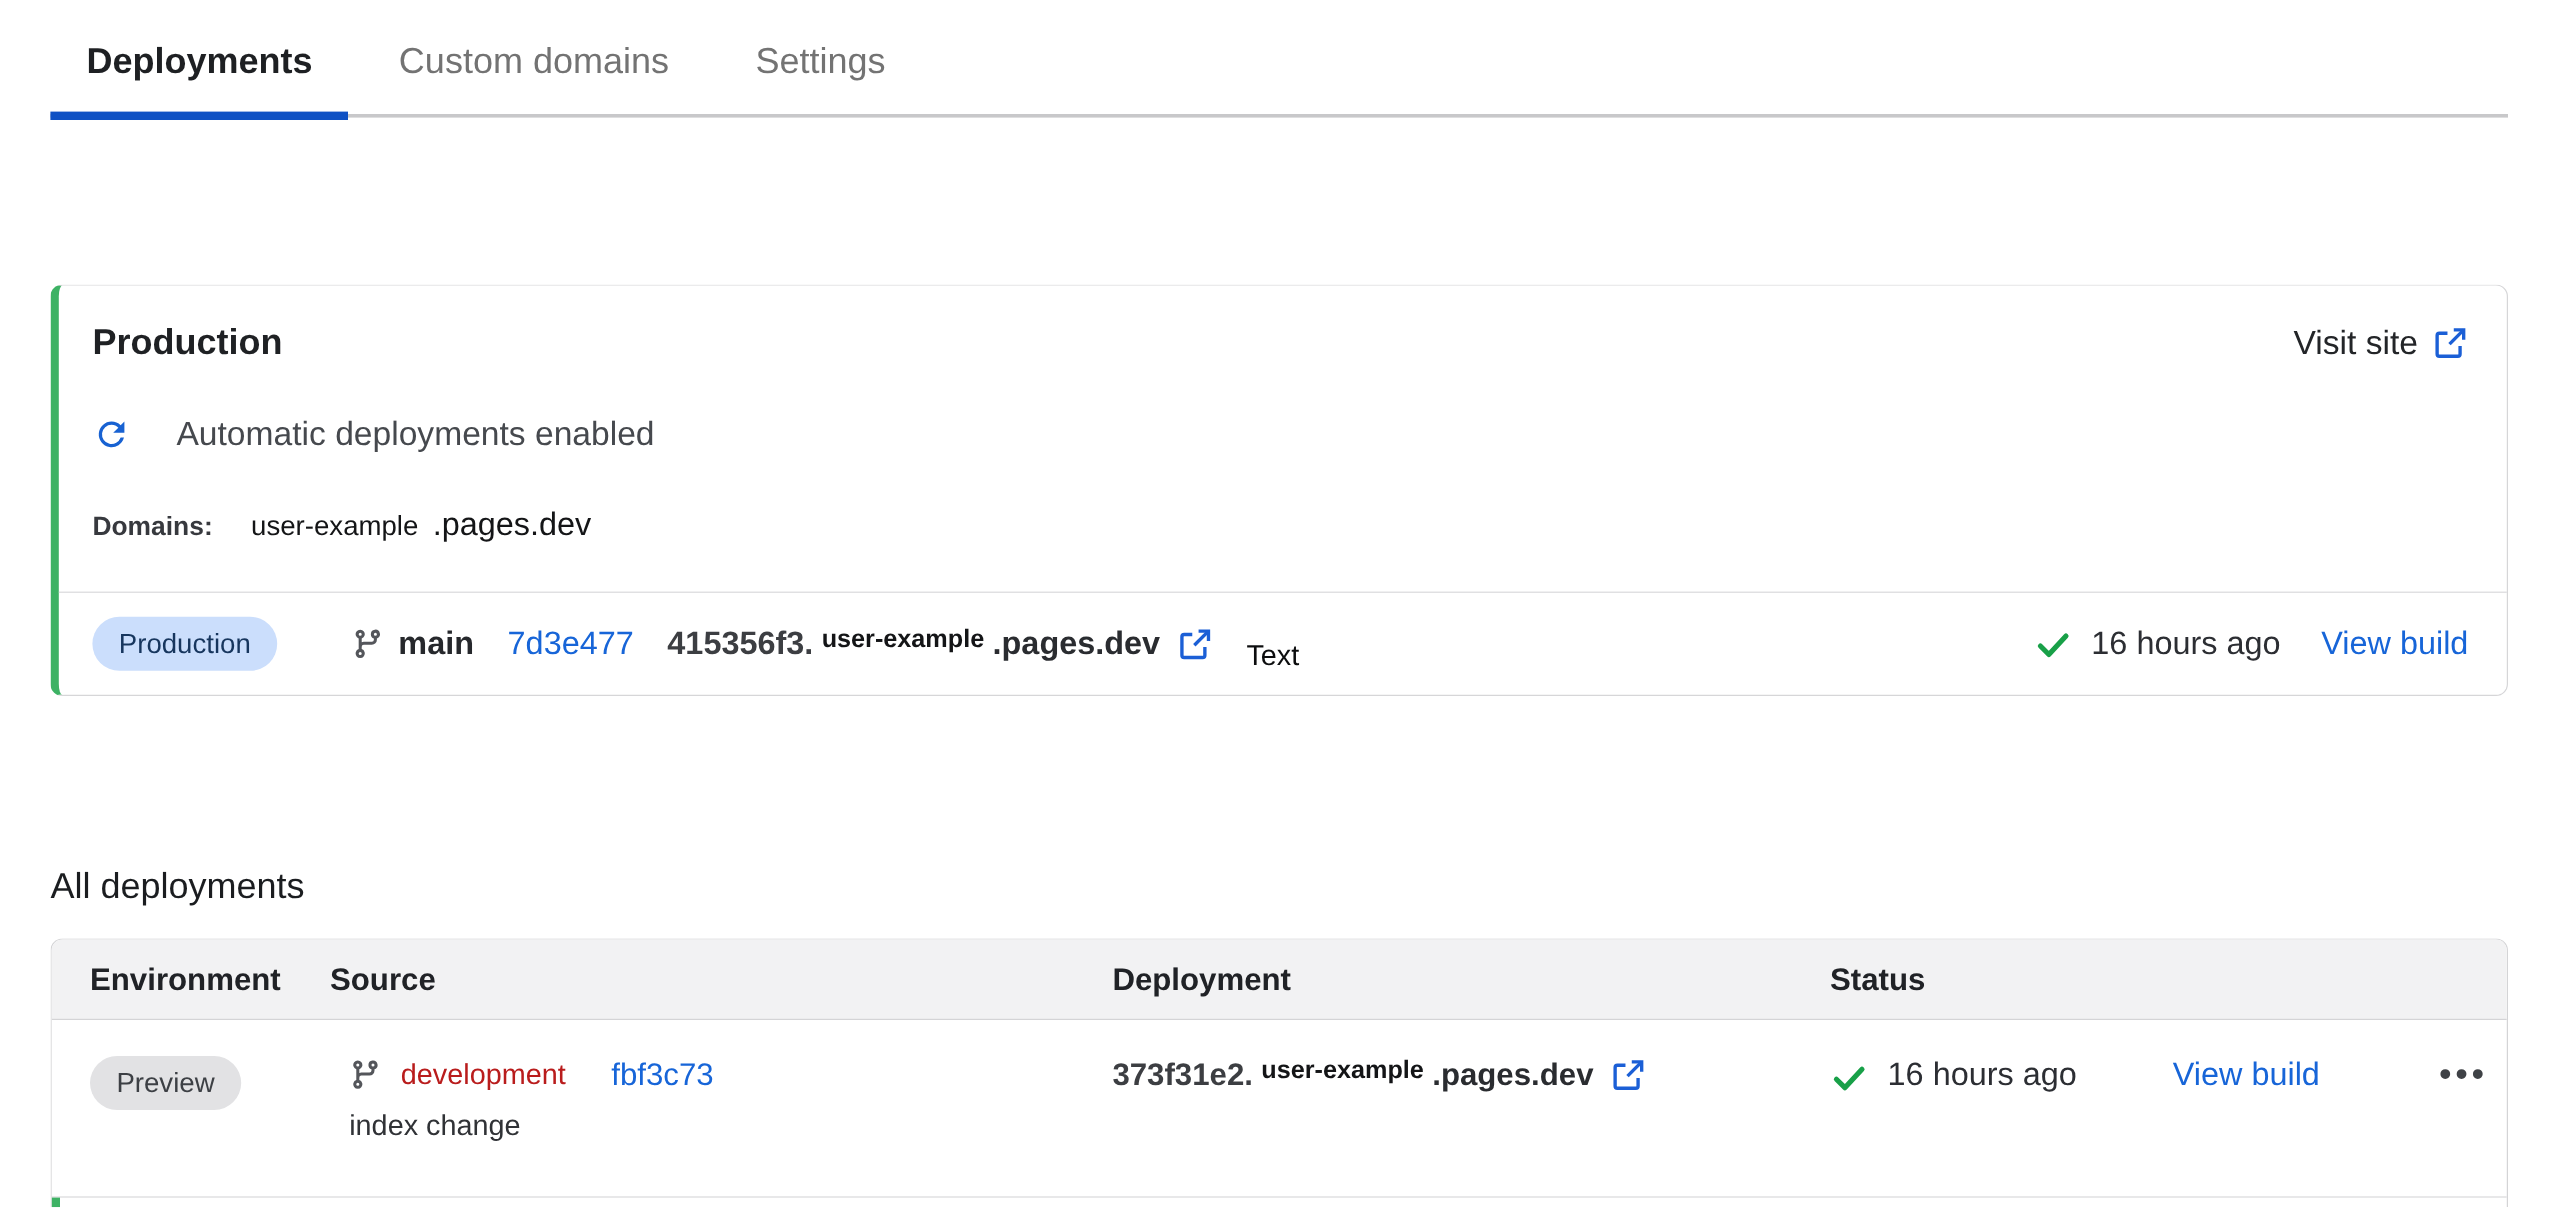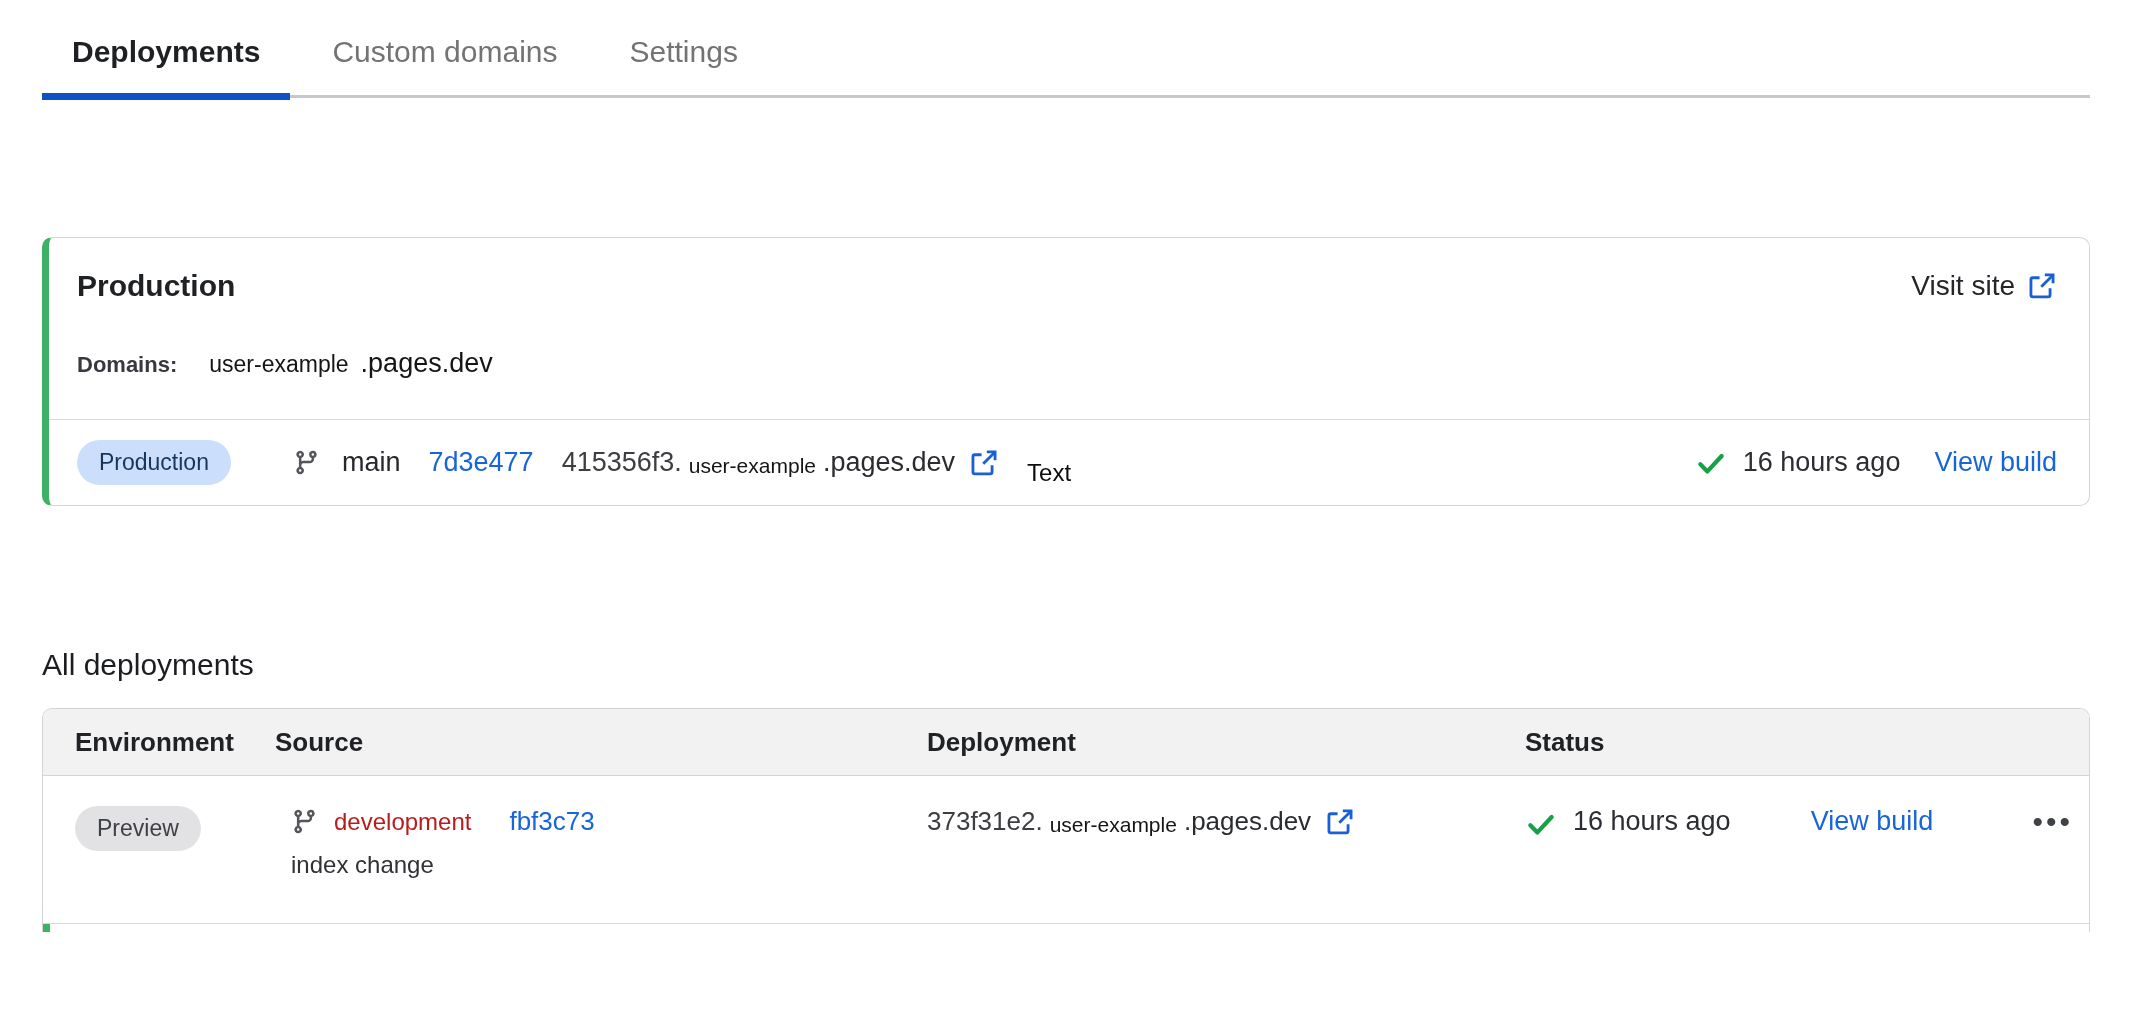--- a/index.html
+++ b/index.html
@@ -33,24 +33,24 @@
   .domain-suffix { font-size:27px; color:#141517; margin-left:12px; }
 
   .deploy-row { border-top:1px solid #d9d9db; height:86px; display:flex;
                 align-items:center; padding:0 32px 0 28px; }
   .badge { display:inline-block; font-size:23px; line-height:1; padding:11px 22px;
            border-radius:999px; white-space:nowrap; }
   .badge-prod { background:#cbdefc; color:#17365e; }
   .badge-preview { background:#e2e2e4; color:#3d4045; }
   .icon-branch { width:27px; height:27px; flex:none; }
   .deploy-row .icon-branch { margin-left:62px; }
-  .branch-name { font-size:27px; font-weight:400; color:#26282c; margin-left:22px; }
+  .branch-name { font-size:27px; font-weight:700; color:#26282c; margin-left:12px; }
   .link { color:#1765d8; cursor:pointer; text-decoration:none; }
   .commit-link { font-size:27px; margin-left:28px; }
-  .url { margin-left:28px; display:inline-flex; align-items:flex-end; }
+  .url { margin-left:28px; display:inline-flex; align-items:flex-start;font-weight:bold; }
   .url-prefix { font-size:27px; color:#3c3e42; }
   .url-name { font-size:21px; color:#141517; margin:0 7px; }
   .url-suffix { font-size:27px; color:#2a2c30; }
   .url-ext { margin-left:14px; align-self:center; }
   .note { font-size:24px; color:#0c0d0e; margin-left:28px; position:relative; top:10px; }
   .spacer { flex:1; }
   .icon-check { width:32px; height:32px; flex:none; }
   .time { font-size:27px; color:#2c2e33; margin-left:16px; white-space:nowrap; }
   .view-build { font-size:27px; margin-left:34px; white-space:nowrap; }
 
@@ -96,20 +96,26 @@
     <a class="visit">
       <span class="visit-label">Visit site</span>
       <svg class="icon-ext" viewBox="0 0 16 16" fill="none" stroke="#1b5fd6" stroke-width="1.5">
         <path d="M12.3 9.2v3.6a1 1 0 0 1-1 1H3.1a1 1 0 0 1-1-1V4.6a1 1 0 0 1 1-1h3.6"></path>
         <path d="M9.5 2.1h4.4v4.4"></path>
         <path d="M13.9 2.1L7.6 8.4"></path>
       </svg>
     </a>
   </div>
 
+  <div class="auto-row">
+    <svg class="icon-refresh" viewBox="0 0 24 24" fill="#1862d2">
+      <path d="M17.65 6.35A7.95 7.95 0 0 0 12 4a8 8 0 1 0 7.73 10h-2.08A6 6 0 1 1 12 6c1.66 0 3.14.69 4.22 1.78L13 11h7V4l-2.35 2.35z"></path>
+    </svg>
+    <span class="auto-text">Automatic deployments enabled</span>
+  </div>
 
   <div class="domains-row">
     <span class="domains-label">Domains:</span>
     <span class="domain-name">user-example</span>
     <span class="domain-suffix">.pages.dev</span>
   </div>
 
   <div class="deploy-row">
     <span class="badge badge-prod">Production</span>
     <svg class="icon-branch" viewBox="0 0 16 16" fill="#54565b">

